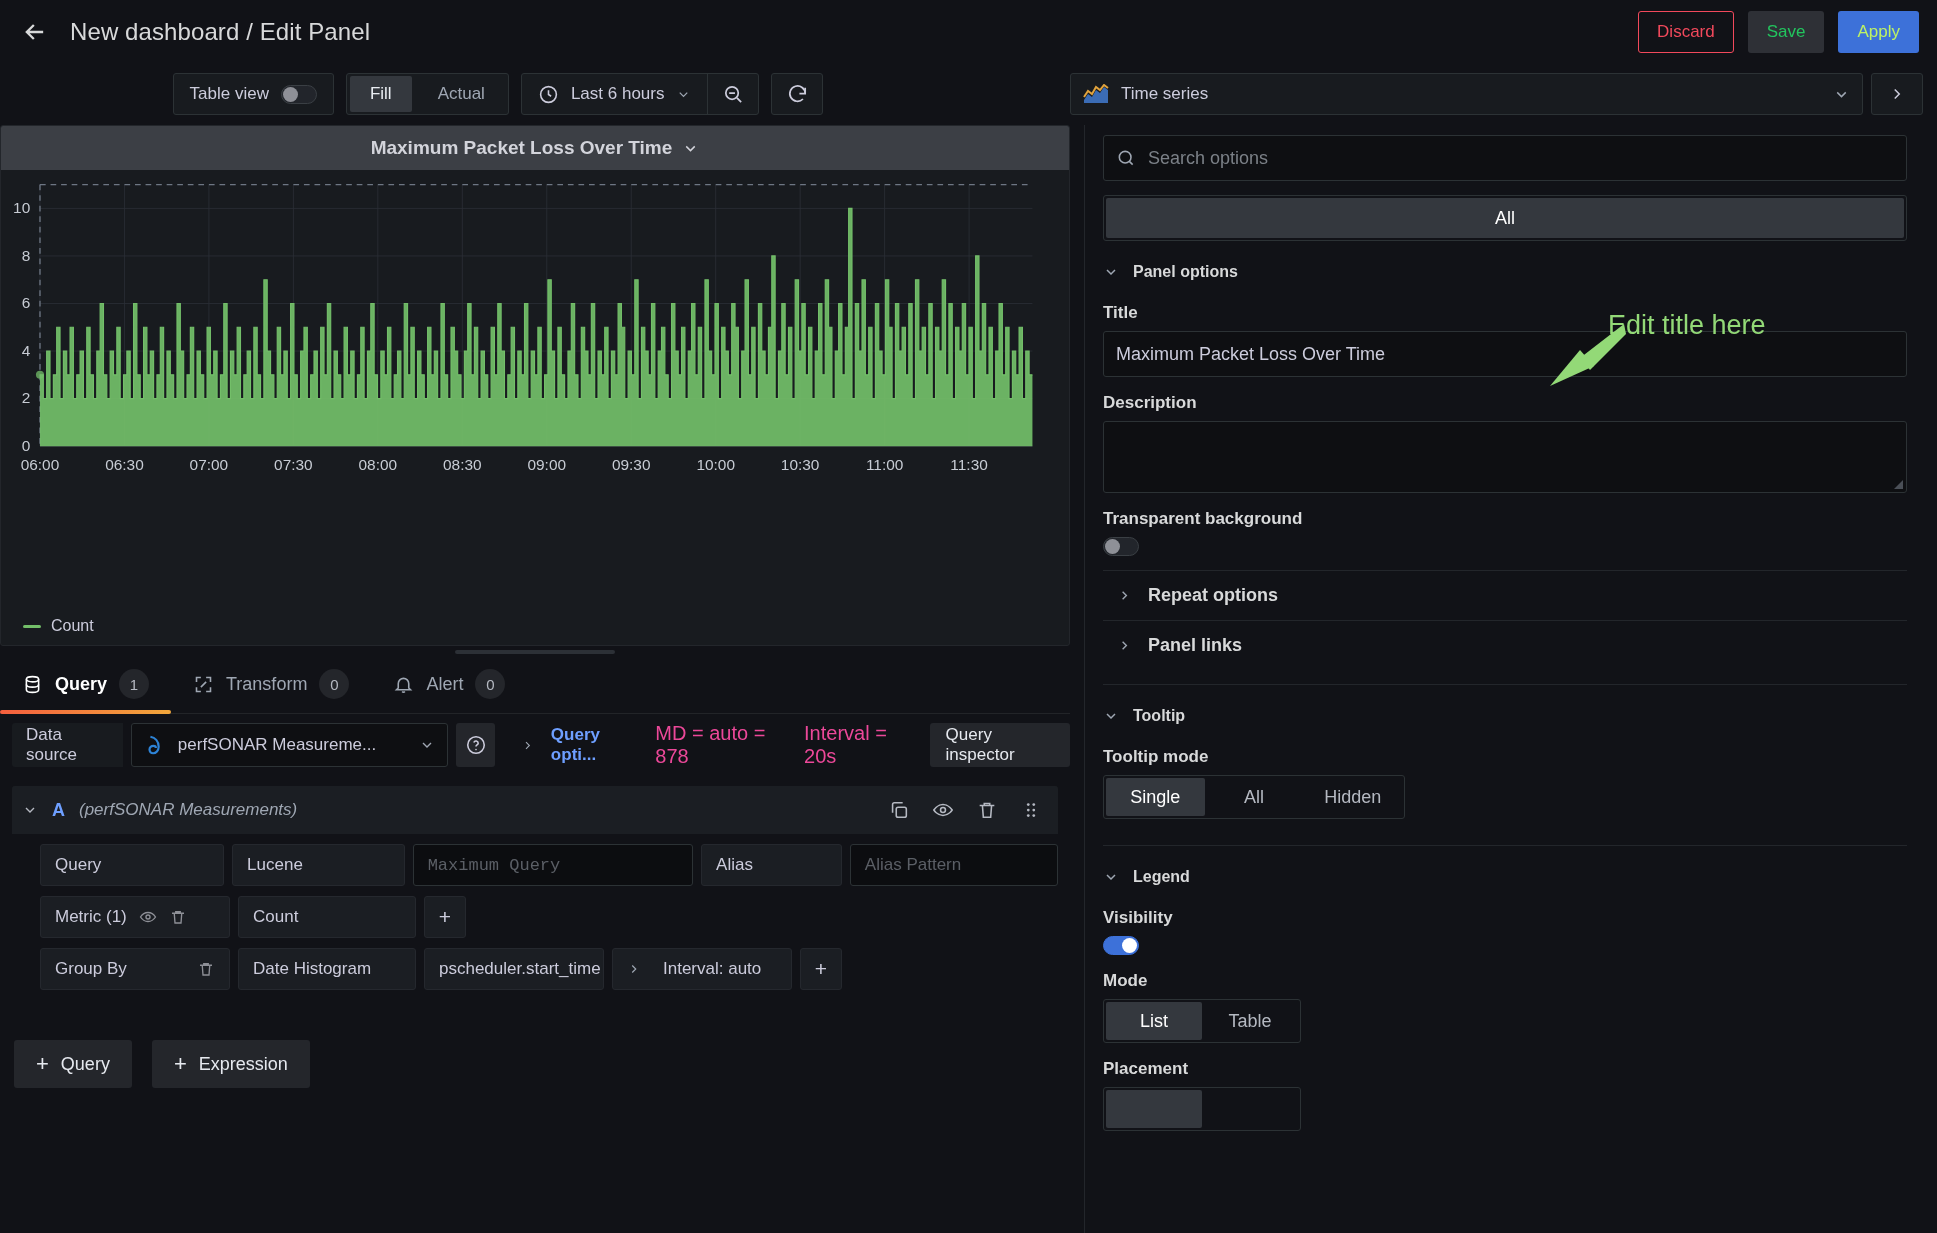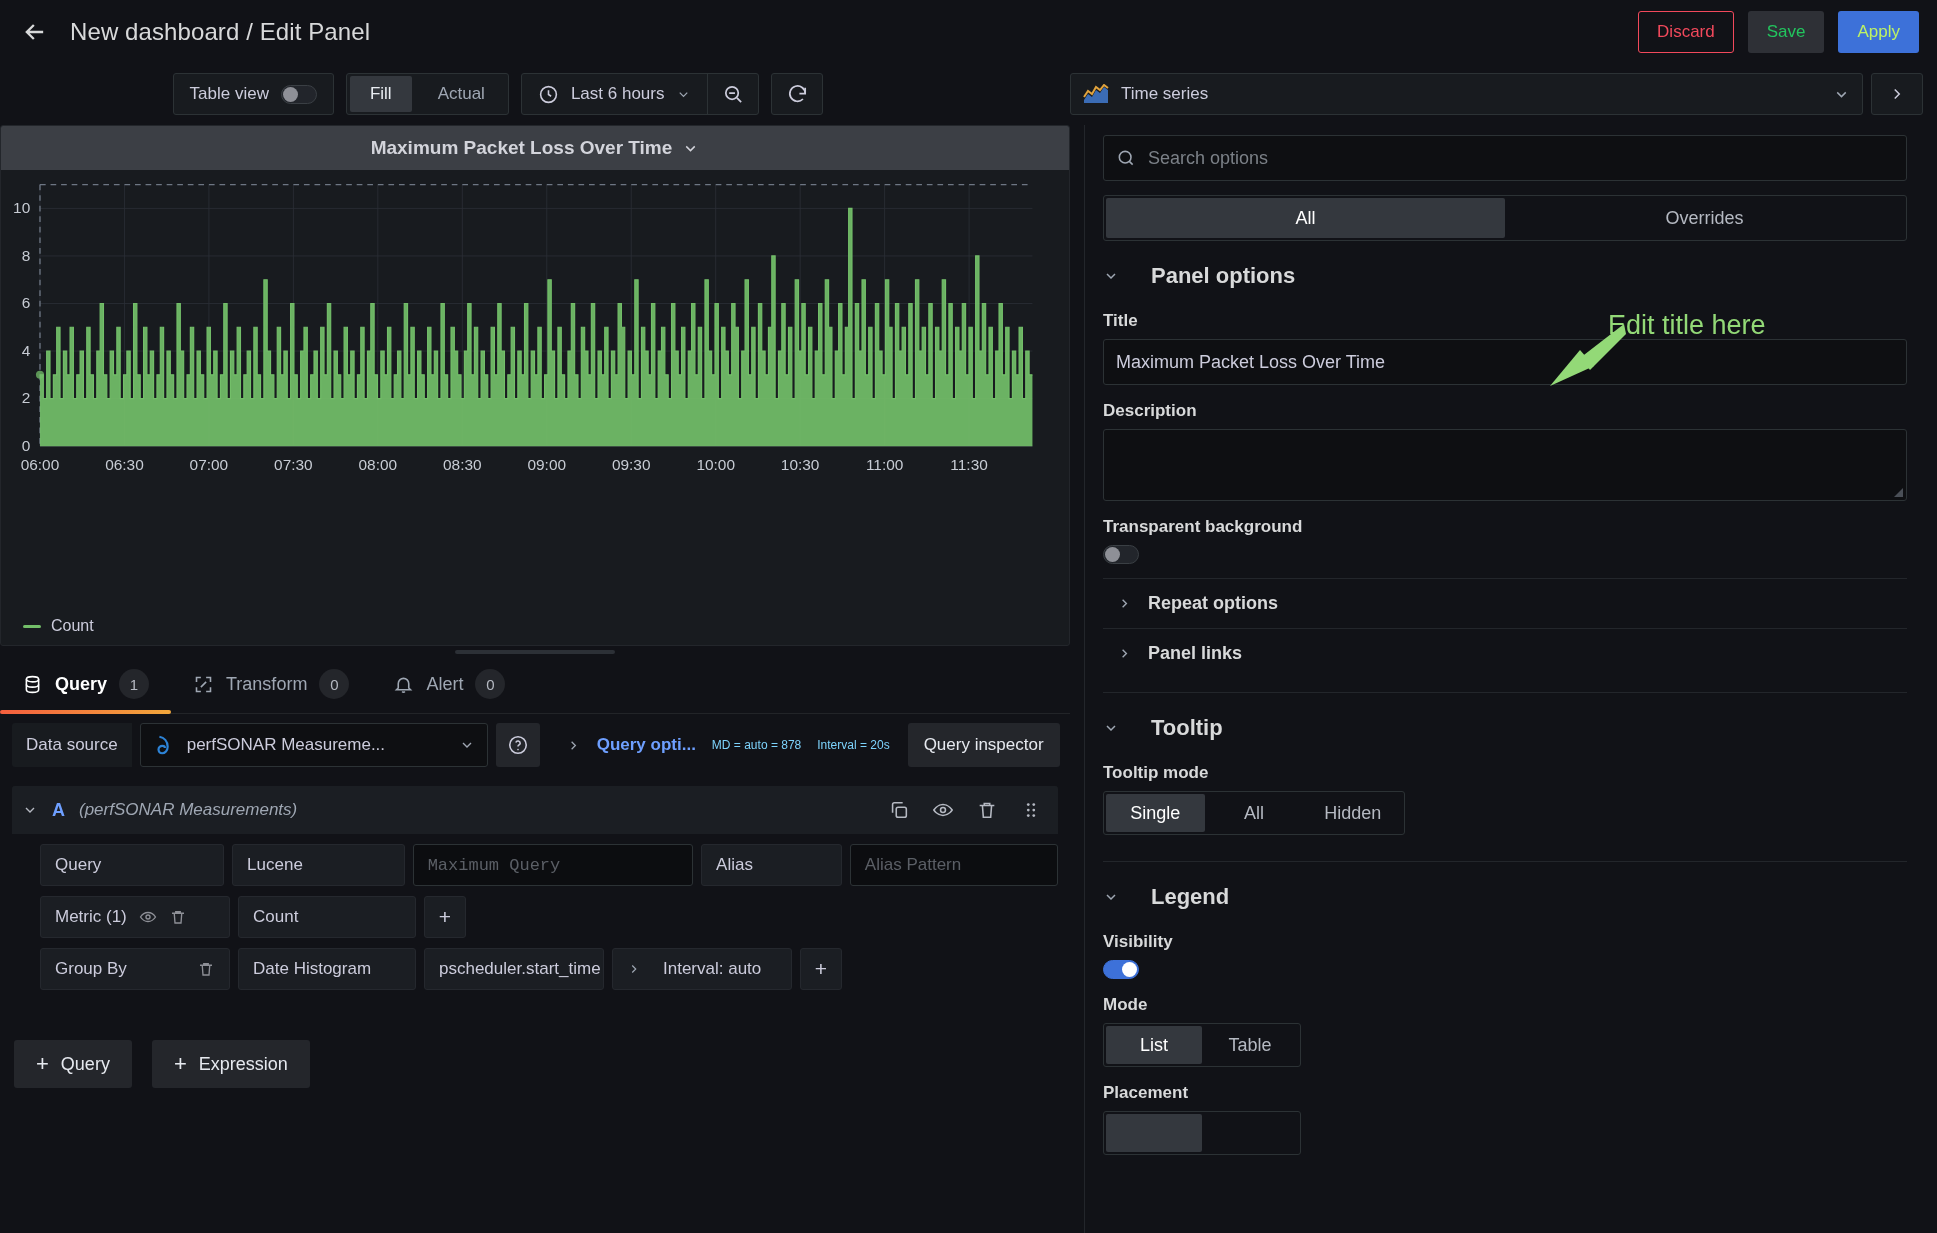--- a/index.html
+++ b/index.html
@@ -130,21 +130,21 @@
   .ds-select .ds-name { flex: 1; font-size: 17px; color: #ccccdc; overflow: hidden; white-space: nowrap; }
   .help-btn {
     width: 44px; height: 44px; margin-left: 8px; display: flex; align-items: center; justify-content: center;
     background: #24262b; border-radius: 3px; color: #ccccdc; cursor: pointer;
   }
   .qopts {
     height: 44px; display: flex; align-items: center; gap: 16px; margin-left: 18px; padding: 0 8px; cursor: pointer;
   }
   .qopts .chev { color: #9fa7b3; font-size: 16px;}
   .qopts .qo-label { color: #6e9fff; font-size: 17px; font-weight: 600; }
-  .qopts .qo-meta { color: #7dd3fc; font-size: 12px; }
+  .qopts .qo-meta { color: #ec4899; font-size: 20px; }
   .qinspect {
     height: 44px; display: flex; align-items: center; padding: 0 16px; margin-left: 10px;
     background: #24262b; border-radius: 3px; font-size: 17px; color: #e6e9ef; cursor: pointer;
   }
 
   
   .q-card { margin: 10px 12px 0 12px; background: #181b1f; border-radius: 3px; }
   .q-head {
     height: 48px; display: flex; align-items: center; padding: 0 16px 0 10px;
     background: #1b1e23; border-radius: 3px 3px 0 0;
@@ -192,22 +192,22 @@
   .radio-tabs {
     display: flex; height: 46px; margin-top: 14px; background: #111217;
     border: 1px solid #2c3235; border-radius: 3px; padding: 2px;
   }
   .radio-tab {
     flex: 1; display: flex; align-items: center; justify-content: center;
     font-size: 18px; color: #b5b9c2; border-radius: 2px; cursor: pointer;
   }
   .radio-tab.active { background: #34383e; color: #ffffff; }
   .section-head {
-    display: flex; align-items: center; gap: 32px; padding: 22px 0 6px 0;
-    font-size: 22px; color: #d8d9da; font-weight: 600; cursor: pointer; text-align: right;
+    display: flex; align-items: center; gap: 14px; padding: 22px 0 6px 0;
+    font-size: 16px; color: #d8d9da; font-weight: 600; cursor: pointer; text-align: right;
   }
   .section-head .chev { color: #9fa7b3; font-size: 15px; }
   .field-label { font-size: 17px; color: #d8d9da; margin: 16px 0 8px 0; font-weight: 600;}
   .text-input {
     height: 46px; background: #0e0f12; border: 1px solid #2c3235; border-radius: 3px;
     display: flex; align-items: center; padding: 0 12px; font-size: 18px; color: #ccccdc;
   }
   .textarea {
     height: 72px; background: #0e0f12; border: 1px solid #2c3235; border-radius: 3px; position: relative;
   }
@@ -565,21 +565,20 @@
           <div class="search-box">
             <svg width="20" height="20" viewBox="0 0 24 24" fill="none" stroke="#9fa7b3" stroke-width="1.9">
                 <circle cx="11" cy="11" r="7"></circle>
                 <path d="M20 20l-4.3-4.3"></path>
               </svg>
             <span class="sb-text">Search options</span>
           </div>
 
           <div class="radio-tabs">
             <div class="radio-tab active">All</div>
-            <div class="radio-tab">Overrides</div>
           </div>
 
           <div class="section-head">
             <svg class="chev" width="16" height="16" viewBox="0 0 24 24" fill="none" stroke="currentColor" stroke-width="2.2">
                 <path d="M6 9l6 6 6-6"></path>
               </svg>
             <span>Panel options</span>
           </div>
 
           <div class="field-label">Title</div>

